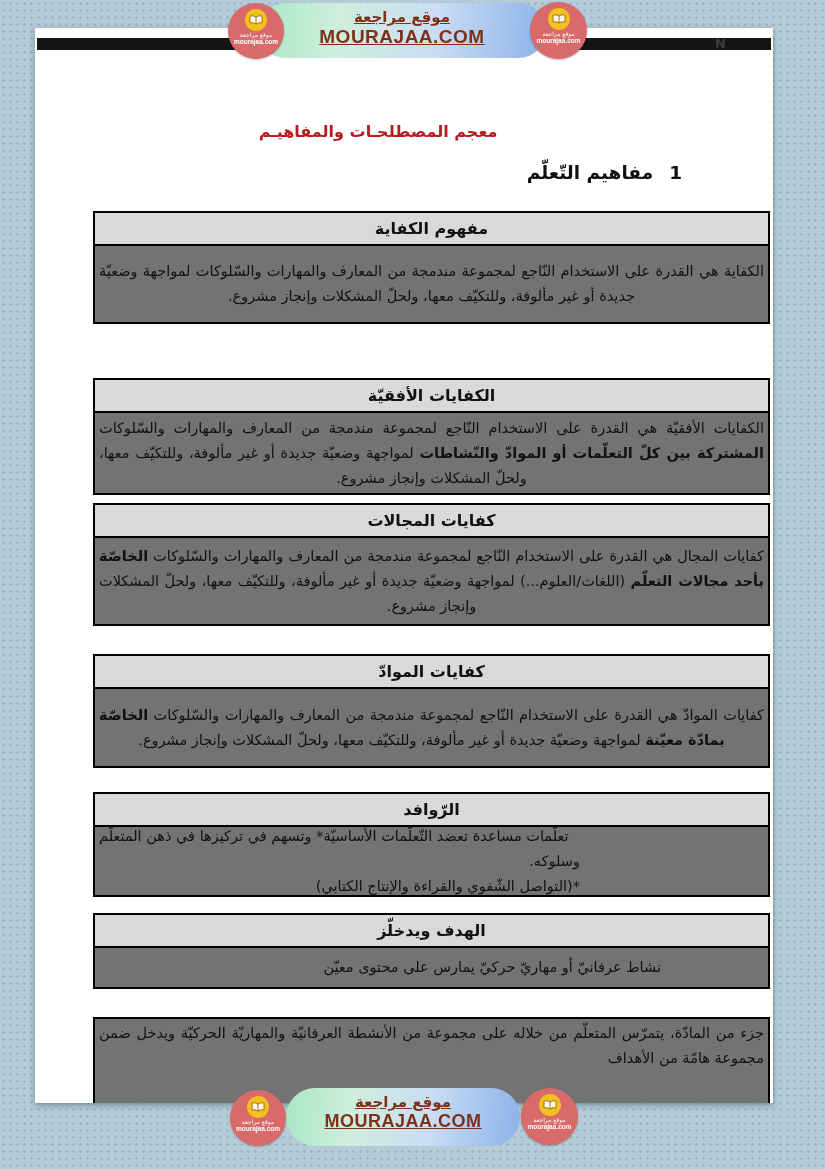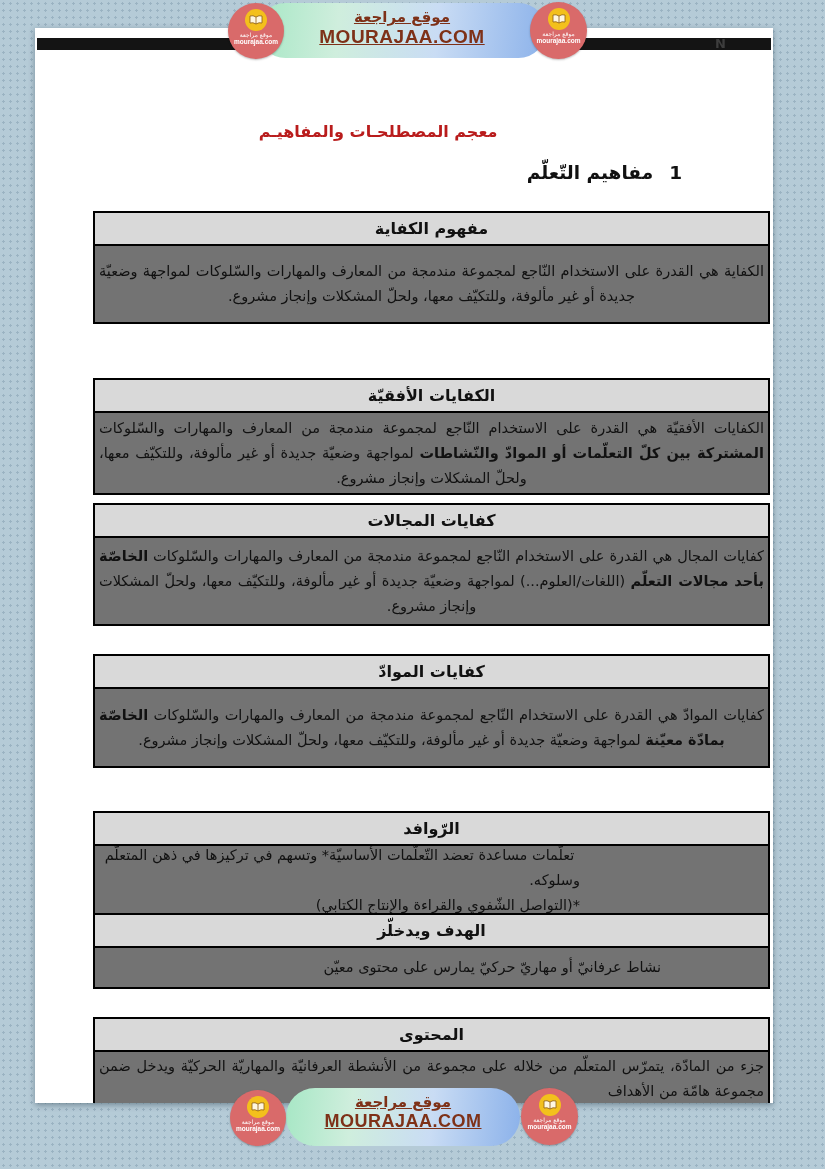--- a/index.html
+++ b/index.html
@@ -28,28 +28,28 @@
   .tbl{position:absolute;left:58px;width:677px;border:2px solid #000;background:#737373;box-sizing:border-box;}
   .tbl-header{
     background:#d9d9d9;border-bottom:2px solid #000;text-align:center;
     font-weight:bold;font-size:16px;line-height:22px;padding:5px 0 4px;direction:rtl;color:#111;
   }
   .tbl-body{
     direction:rtl;font-size:14.5px;line-height:25px;color:#111;
     display:flex;align-items:center;overflow:hidden;
   }
   .tbl-body>div{width:100%;padding:2px 4px;text-align:justify;text-align-last:center;box-sizing:border-box;}
-  .tbl-body>div.align-right{text-align:center;text-align-last:right;white-space:pre-line;}
+  .tbl-body>div.align-right{text-align:left;text-align-last:right;white-space:pre-line;}
   .tbl-body>div.last-right{text-align-last:right;}
   
   .p1{top:183px;} .p1 .tbl-body{height:76px;}
   .p2{top:350px;} .p2 .tbl-body{height:80px;}
   .p3{top:475px;} .p3 .tbl-body{height:86px;}
   .p4{top:626px;} .p4 .tbl-body{height:77px;}
-  .p5{top:783px;} .p5 .tbl-body{height:68px;}
+  .p5{top:764px;} .p5 .tbl-body{height:68px;}
   .p5 .tbl-body>div{padding-right:188px;}
   .p6{top:885px;} .p6 .tbl-body{height:39px;}
   .p6 .tbl-body>div{padding-right:107px;}
   .p7{top:989px;border-bottom:none;} .p7 .tbl-body{height:120px;align-items:flex-start;}
   
   .pill{
     position:absolute;border-radius:30px;text-align:center;color:#7e3118;z-index:5;
     background:linear-gradient(95deg,#a7e7c5 0%,#cfeedd 28%,#c9dcf4 62%,#8cb2ea 100%);
   }
   .pill .l1{font-size:15px;font-weight:bold;text-decoration:underline;margin-top:5px;direction:rtl;}
@@ -113,21 +113,20 @@
     </div>
 
     <div class="tbl p6">
       <div class="tbl-header">الهدف ويدخلّز</div>
       <div class="tbl-body">
           <div class="align-right"><span>نشاط عرفانيّ أو مهاريّ حركيّ يمارس على محتوى معيّن</span></div>
         </div>
     </div>
 
     <div class="tbl p7">
-      <div class="tbl-header">المحتوى</div>
       <div class="tbl-body">
           <div class="last-right"><span>جزء من المادّة، يتمرّس المتعلّم من خلاله على مجموعة من الأنشطة العرفانيّة والمهاريّة الحركيّة ويدخل ضمن مجموعة هامّة من الأهداف</span></div>
         </div>
     </div>
   </div>
 
   <div class="pill" style="left:258px;top:3px;width:288px;height:55px;">
     <div class="l1">موقع مراجعة</div>
     <div class="l2">MOURAJAA.COM</div>
   </div>

